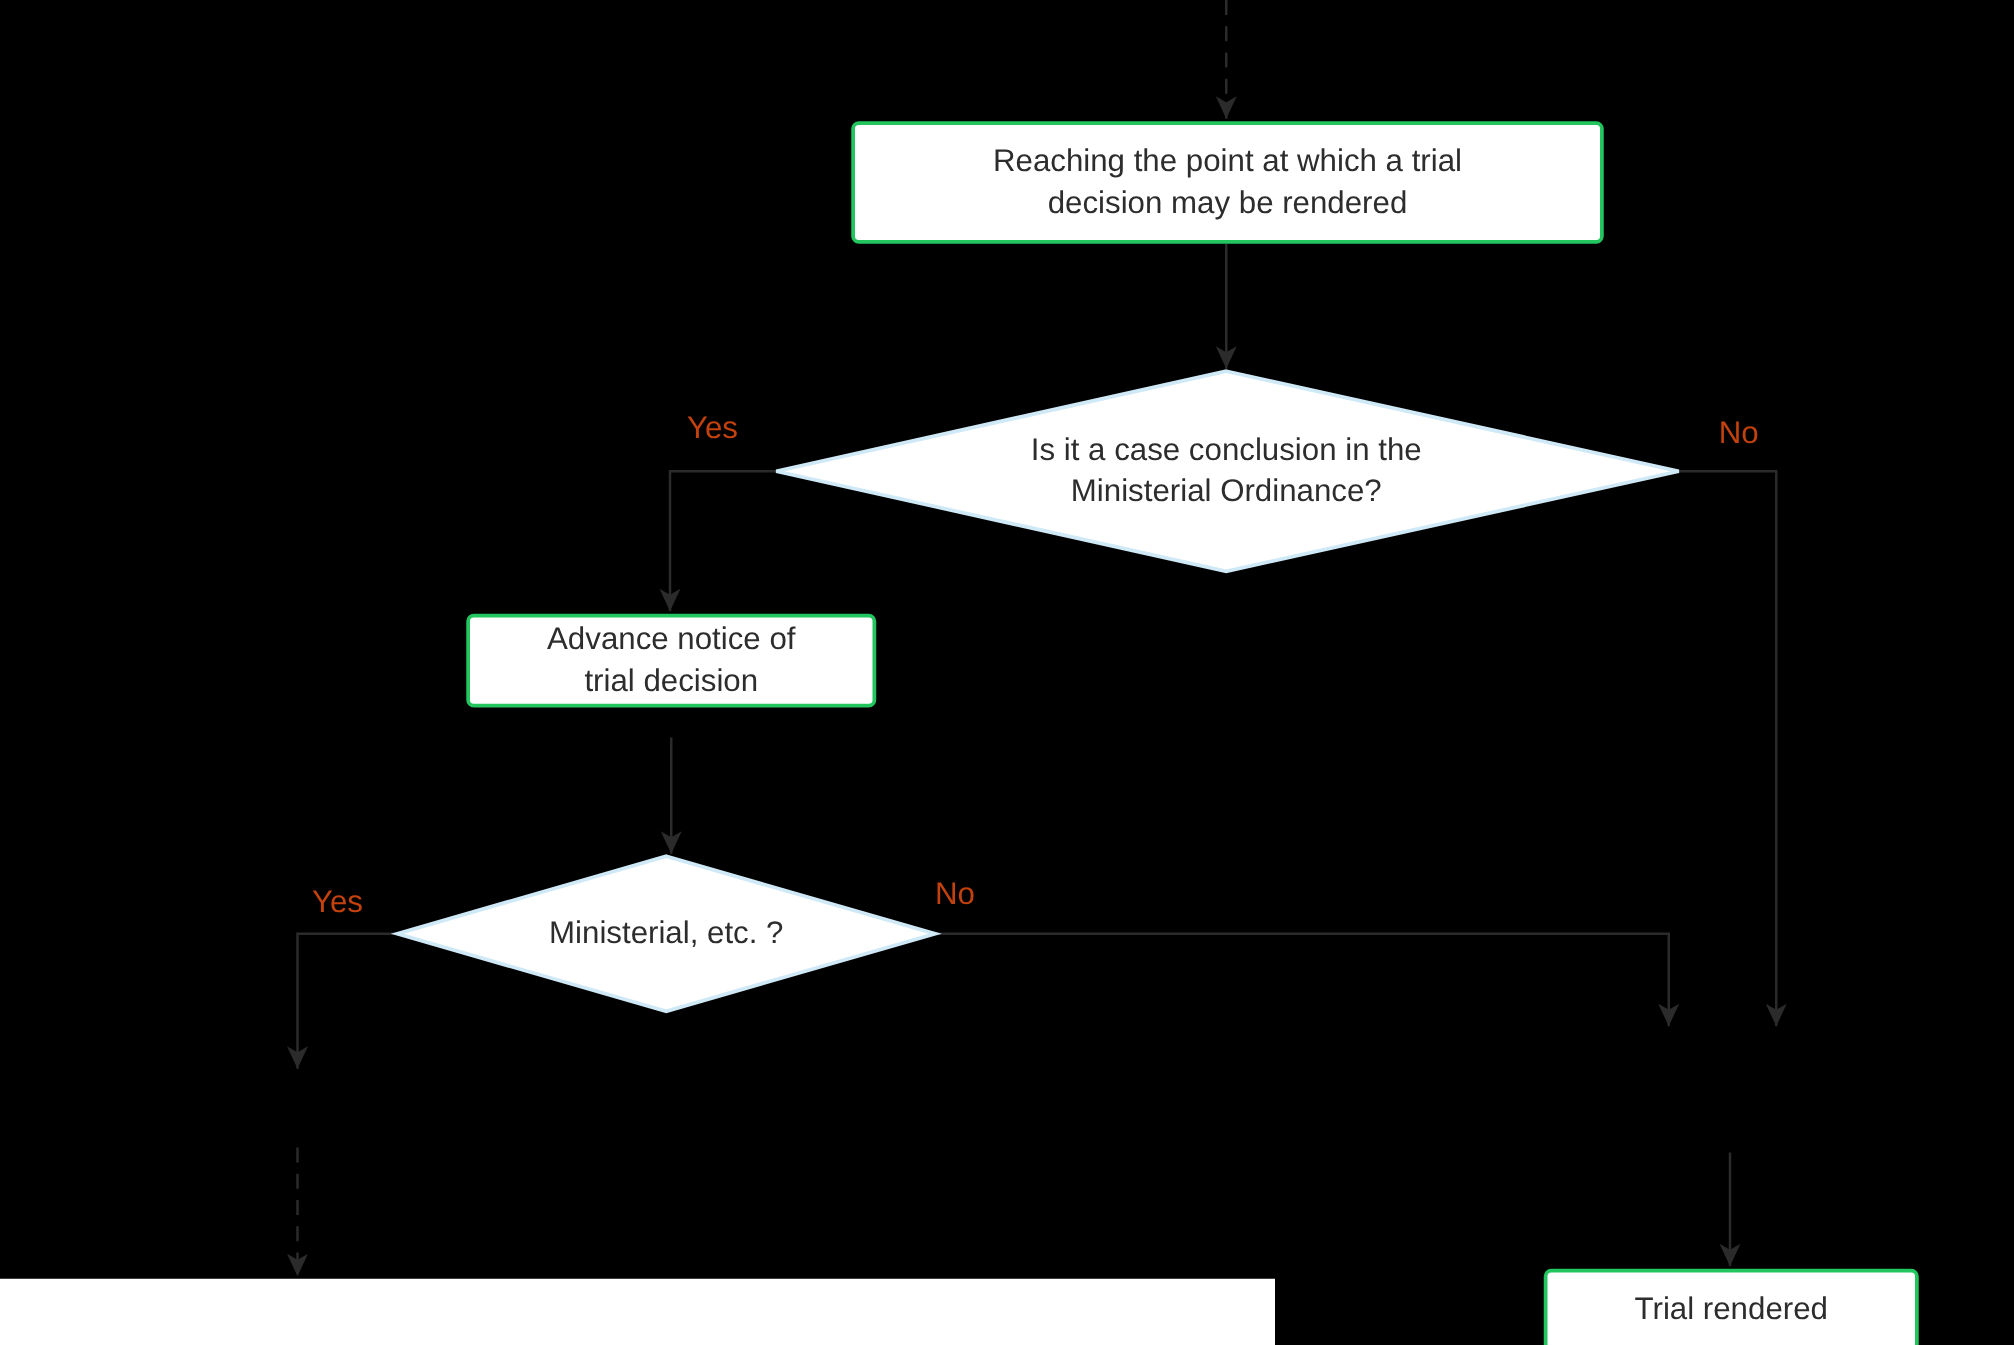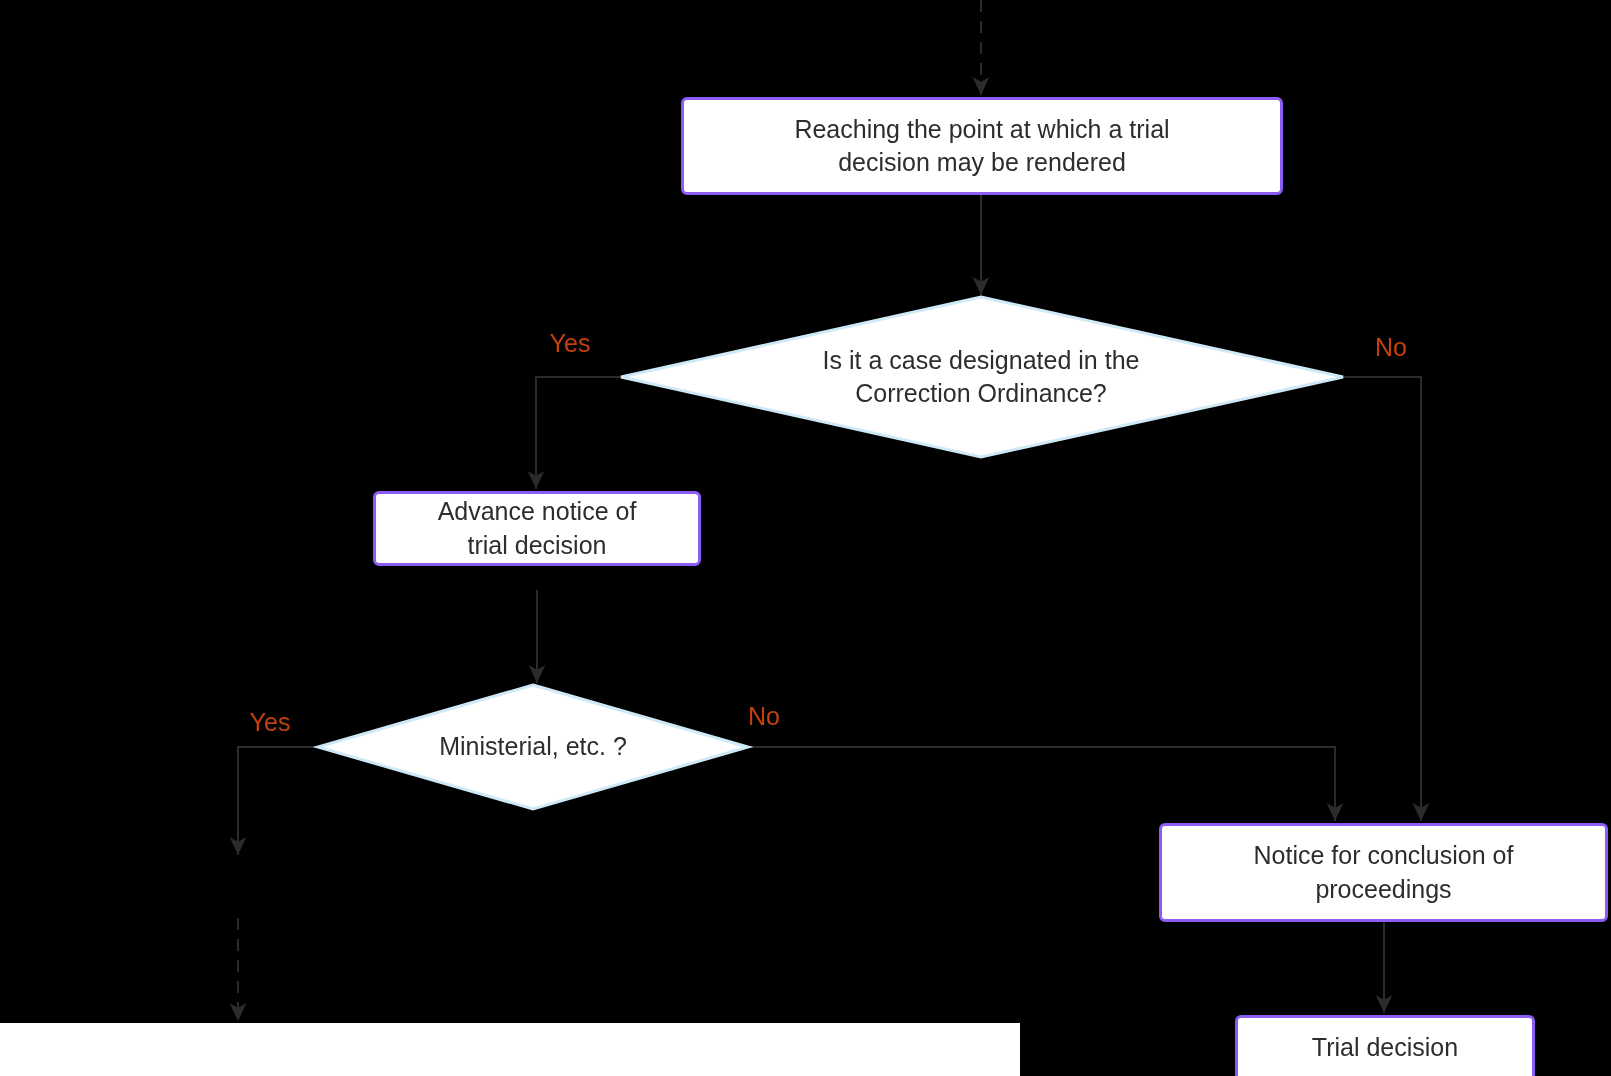--- a/index.html
+++ b/index.html
@@ -33,21 +33,21 @@
     fill: #ffffff;
     stroke: #cfe9f6;
     stroke-width: 3;
     stroke-linejoin: miter;
   }
   .node.box {
     position: absolute;
     z-index: 2;
     box-sizing: border-box;
     background: #ffffff;
-    border: 3px solid #8b5cf6;
+    border: 3px solid #22c55e;
     border-radius: 6px;
     display: flex;
     align-items: center;
     justify-content: center;
   }
   .node-label {
     font-size: 25px;
     line-height: 1.33;
     color: #2d2d2d;
     text-align: center;
@@ -113,29 +113,26 @@
 
   <div class="node box" style="left:681px; top:97px; width:602px; height:98px;">
     <div class="node-label" style="width:460px;">Reaching the point at which a trial decision may be rendered</div>
   </div>
 
   <div class="node box" style="left:373px; top:491px; width:328px; height:75px;">
     <div class="node-label" style="width:230px;">Advance notice of trial decision</div>
   </div>
 
 
-  <div class="node box" style="left:1159px; top:823px; width:449px; height:99px;">
-    <div class="node-label" style="width:330px;">Notice for conclusion of proceedings</div>
+
+  <div class="node box" style="left:1235px; top:1015px; width:300px; height:66px;">
+    <div class="node-label">Trial rendered</div>
   </div>
 
-  <div class="node box" style="left:1235px; top:1015px; width:300px; height:66px;">
-    <div class="node-label">Trial decision</div>
-  </div>
-
-  <div class="diamond-label" style="left:981px; top:377px; width:370px;">Is it a case designated in the Correction Ordinance?</div>
+  <div class="diamond-label" style="left:981px; top:377px; width:370px;">Is it a case conclusion in the Ministerial Ordinance?</div>
 
   <div class="diamond-label" style="left:533px; top:747px; width:300px;">Ministerial, etc. ?</div>
 
   <div class="edge-label" style="left:570px; top:343px;">Yes</div>
 
   <div class="edge-label" style="left:1391px; top:347px;">No</div>
 
   <div class="edge-label" style="left:270px; top:722px;">Yes</div>
 
   <div class="edge-label" style="left:764px; top:716px;">No</div>

